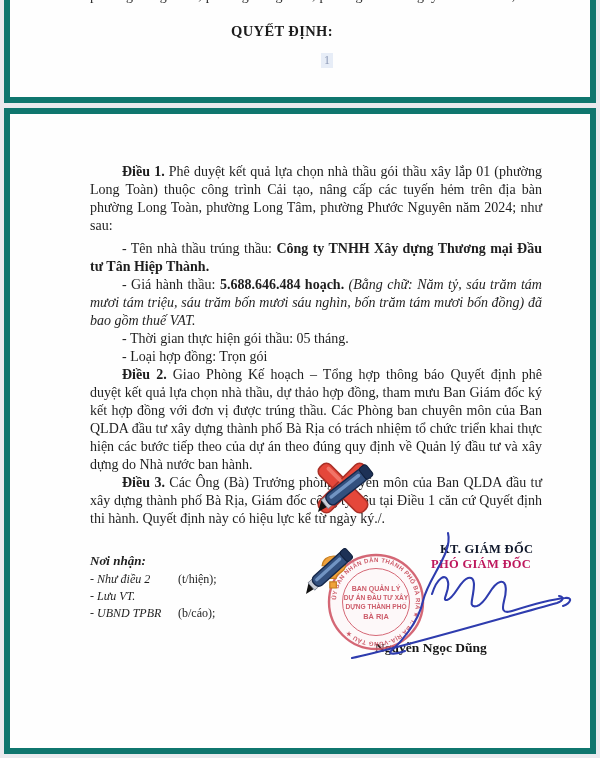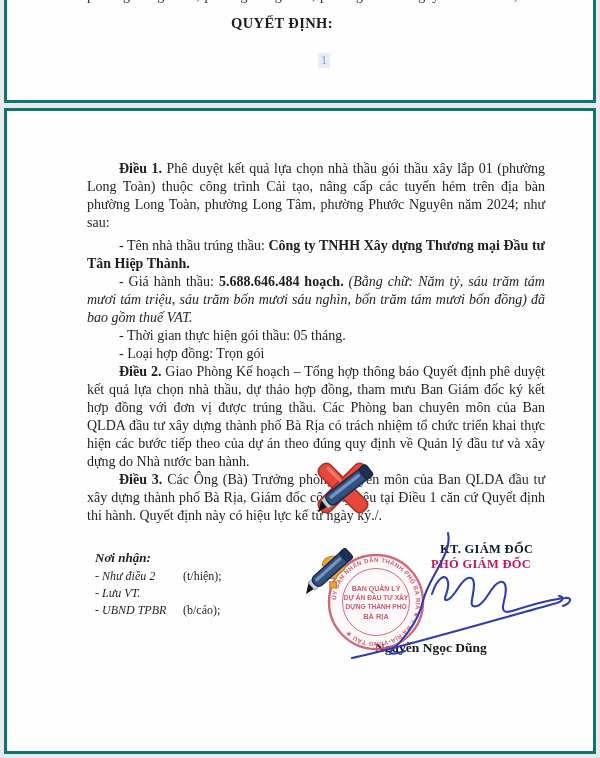--- a/index.html
+++ b/index.html
@@ -1,41 +1,41 @@
 <!DOCTYPE html>
 <html><head>
 <meta charset="utf-8">
 <style>
   * { margin:0; padding:0; box-sizing:border-box; }
   html,body { width:600px; height:758px; }
   body { font-family:"Liberation Serif", serif; background:#eaeaee; }
   .screen { position:relative; width:600px; height:758px; overflow:hidden; background:#eaeaee; }
 
-  .page { position:absolute; left:4px; right:4px; background:#fefefe; border:3px solid #0f766e; }
+  .page { position:absolute; left:4px; right:4px; background:#fefefe; border:6px solid #0f766e; }
   .page1 { top:0; height:103px; border-top:none; }
   .page2 { top:108px; height:646px; }
 
   
   .clip { position:relative; height:8px; overflow:hidden; }
   .clipline { position:absolute; top:-13px; left:80px; right:49px; font-size:14px; line-height:18px;
               color:#2a2a2a; text-align:justify; text-align-last:justify; white-space:nowrap; }
-  .p1-heading { margin-top:7px; padding:0 120px 0 84px; text-align:center; font-weight:bold;
+  .p1-heading { margin-top:15px; padding:0 120px 0 84px; text-align:center; font-weight:bold;
                 font-size:14.5px; letter-spacing:.4px; color:#1c1c1c; }
   .pagenum { position:absolute; left:311px; top:53px; font-size:12px; color:#8d9ab6;
              background:#e7edf7; padding:0 3px; }
 
   
   .doc-body { padding:49px 48px 0 80px; font-size:14px; line-height:18px; color:#1e1e1e;
               text-align:justify; }
   .para { text-indent:32px; }
   .mt3 { margin-top:5px; }
   i { font-style:italic; }
   b { font-weight:bold; }
 
-  .recipients { margin-top:24px; margin-left:8px; font-size:12px; line-height:17px; text-align:left; }
+  .recipients { margin-top:24px; margin-left:0; font-size:12px; line-height:17px; text-align:left; }
   .rec-title { font-weight:bold; font-style:italic; font-size:13px; margin-bottom:2px; }
   .rec-row { display:flex; }
   .rec-name { width:88px;font-style:italic; }
   .rec-note { }
 
   
   .sig-t1 { position:absolute; left:440px; top:542px; font-weight:bold; font-size:12.5px;
             letter-spacing:.3px; color:#0f172a; }
   .sig-t2 { position:absolute; left:431px; top:557px; font-weight:bold; font-size:12.5px;
             letter-spacing:.3px; color:#be185d; }

